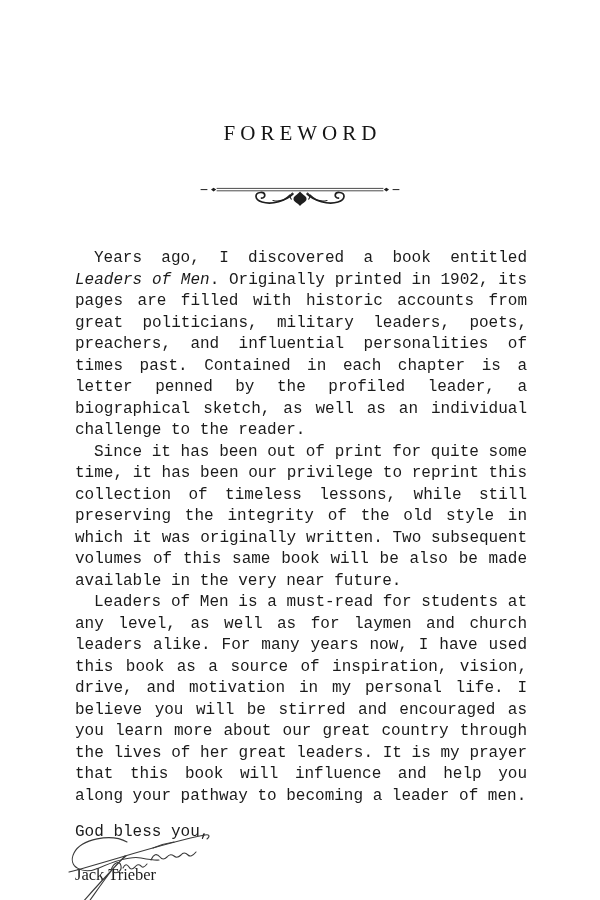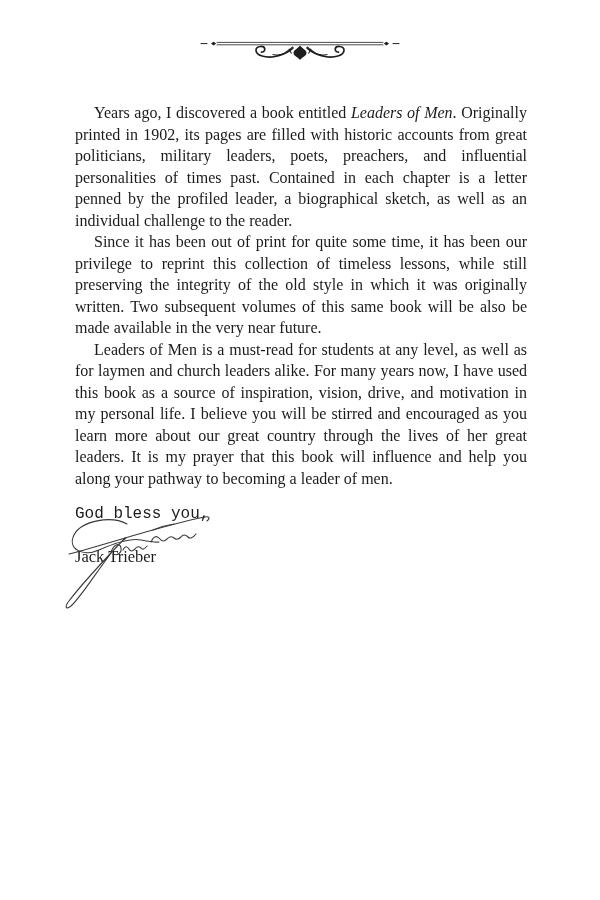--- a/index.html
+++ b/index.html
@@ -25,20 +25,21 @@
     color: #141414;
   }
   .divider {
     display: block;
     margin: 35px auto 0 auto;
     width: 200px; height: 30px;
   }
   .body-text {
     width: 452px;
     margin: 37px 0 0 75px;
+    font-family: Liberation Mono, monospace;
   }
   .body-text p {
     font-size: 16px;
     line-height: 21.5px;
     text-align: justify;
     text-indent: 19px;
     color: #1b1b1b;
   }
   .italic { font-style: italic; }
   .closing {
@@ -61,20 +62,21 @@
     margin-top: 20px;
     font-size: 16.5px;
     line-height: 21.5px;
   }
 </style>
 </head>
 <body>
 
 <div class="page">
 
+  <h1 class="title">FOREWORD</h1>
 
   <svg class="divider" viewBox="0 0 200 30" xmlns="http://www.w3.org/2000/svg" aria-hidden="true">
     <g stroke="#1e1e1e" fill="none" stroke-linecap="round">
 
       <path d="M1 8.6 h6" stroke-width="1"></path>
       <path d="M193 8.6 h6" stroke-width="1"></path>
       <polygon points="11,8.6 13.6,6.8 16.2,8.6 13.6,10.4" fill="#1e1e1e" stroke="none"></polygon>
       <polygon points="183.8,8.6 186.4,6.8 189,8.6 186.4,10.4" fill="#1e1e1e" stroke="none"></polygon>
 
       <path d="M17 7.4 H183" stroke-width="0.8"></path>

